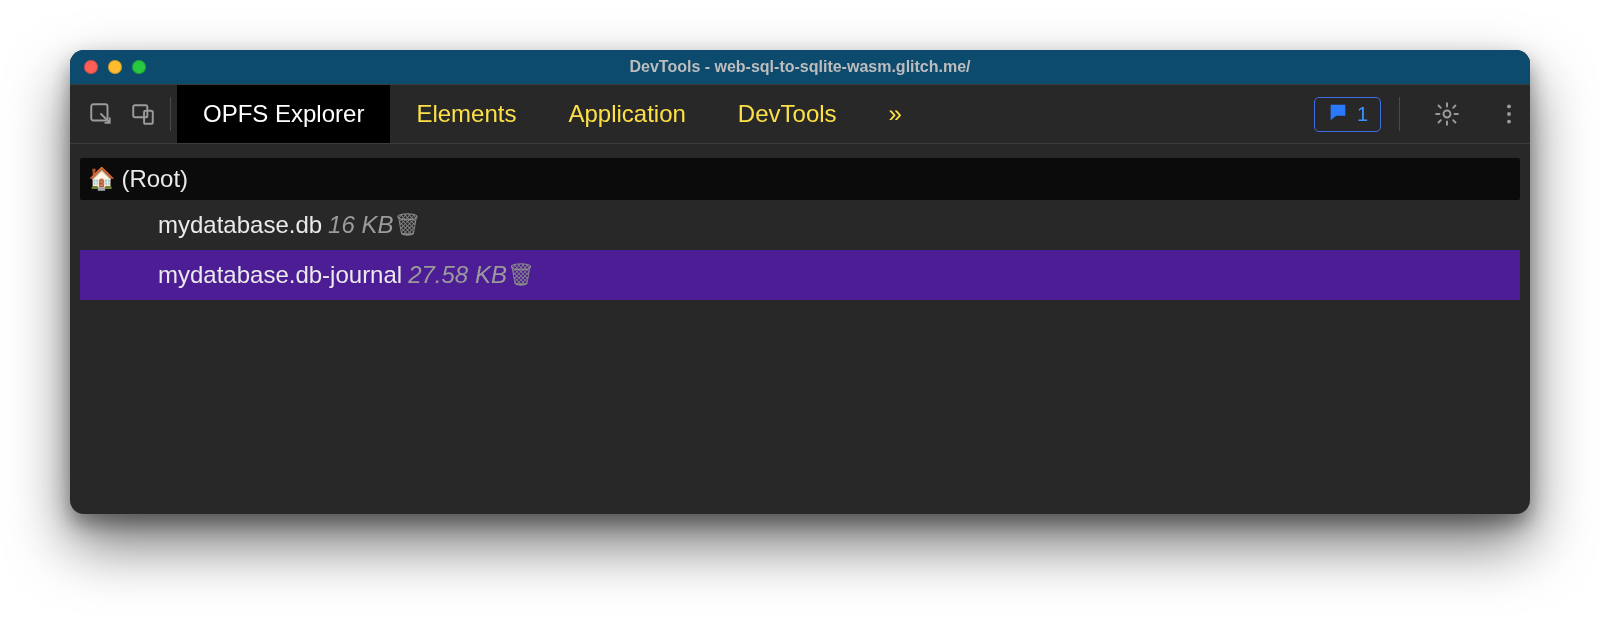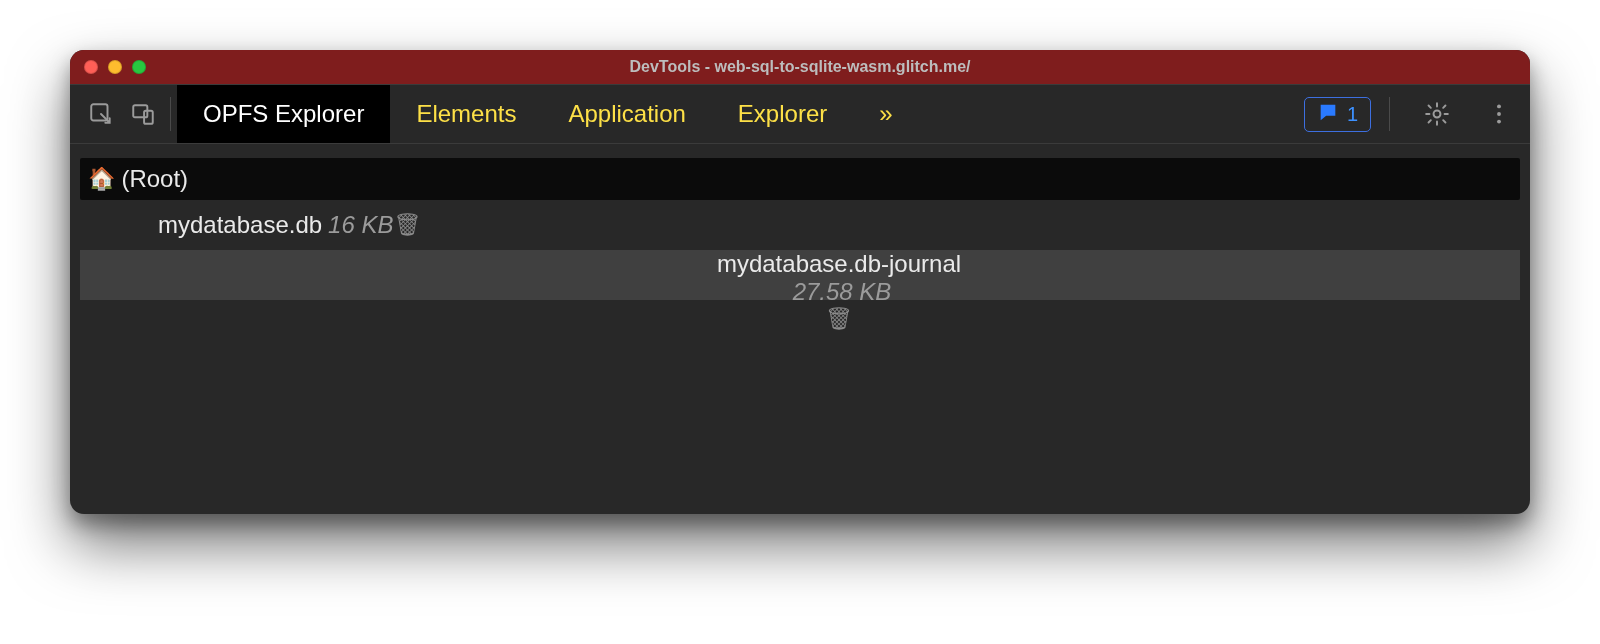--- a/index.html
+++ b/index.html
@@ -18,39 +18,39 @@
     border-radius: 14px;
     box-shadow: 0 30px 60px rgba(0,0,0,0.55), 0 10px 20px rgba(0,0,0,0.35);
     overflow: hidden;
     color: #e6e6e6;
   }
   .titlebar {
     height: 34px;
     display: flex;
     align-items: center;
     padding: 15px 14px;
-    background: #7f1d1d;
+    background: #0c4a6e;
     position: relative;
   }
   .traffic { display:flex; gap:10px; align-items:center; }
   .dot { width:14px; height:14px; border-radius:50%; }
   .dot.red { background:#ff5f57; border:1px solid rgba(0,0,0,.15);}
   .dot.yellow { background:#febc2e; border:1px solid rgba(0,0,0,.15);}
   .dot.green { background:#28c840; border:1px solid rgba(0,0,0,.15);}
   .title {
     position:absolute; left:0; right:0; text-align:center;
     font-size:16px; font-weight:600; color:#bdbdbd;
   }
   .toolbar {
     display:flex; align-items:center;
     height:60px;
     border-top:1px solid #3b3b3b;
     border-bottom:1px solid #3b3b3b;
     background:#282828;
-    padding: 0 10px 0 10px;
+    padding: 0 0 0 10px;
   }
   .tb-icon {
     width:42px; height:42px; display:flex; align-items:center; justify-content:center;
     color:#9b9b9b; cursor:pointer;
   }
   .tb-icon svg { width:26px; height:26px; fill:none; stroke:#9b9b9b; stroke-width:1.8; }
   .divider {
     width:1px; height:34px; background:#4a4a4a; margin:0 6px;
   }
   .tabs { display:flex; align-items:stretch; height:100%; }
@@ -84,21 +84,21 @@
   }
   .root-row .home { font-size:22px; margin-right:6px; line-height:1; }
   .file-row {
     display:flex; align-items:center;
     height:50px;
     padding-left:78px;
     font-size:24px;
     color:#eaeaea;
     gap:0;
   }
-  .file-row.alt { background:#404040;flex-direction:column; }
+  .file-row.alt { background:#4c1d95; }
   .file-size { color:#9b9b9b; margin-left:6px;font-style:italic; }
   .trash { font-size:22px; color:#8a8a8a; cursor:pointer; }
 </style>
 </head>
 <body>
 
 <div class="window">
 
   <div class="titlebar">
     <div class="traffic">
@@ -121,21 +121,21 @@
           <rect x="3" y="4" width="13" height="11" rx="1.5"></rect>
           <rect x="13" y="9" width="8" height="12" rx="1.5"></rect>
         </svg>
     </div>
     <div class="divider"></div>
 
     <div class="tabs">
       <div class="tab active">OPFS Explorer</div>
       <div class="tab">Elements</div>
       <div class="tab">Application</div>
-      <div class="tab">Explorer</div>
+      <div class="tab">DevTools</div>
       <div class="tab">»</div>
     </div>
 
     <div class="toolbar-spacer"></div>
 
     <div class="issues-badge">
       <span>
         <svg viewBox="0 0 24 24">
             <path d="M4 4h16v12H10l-6 5V4z" stroke="none"></path>
           </svg>

